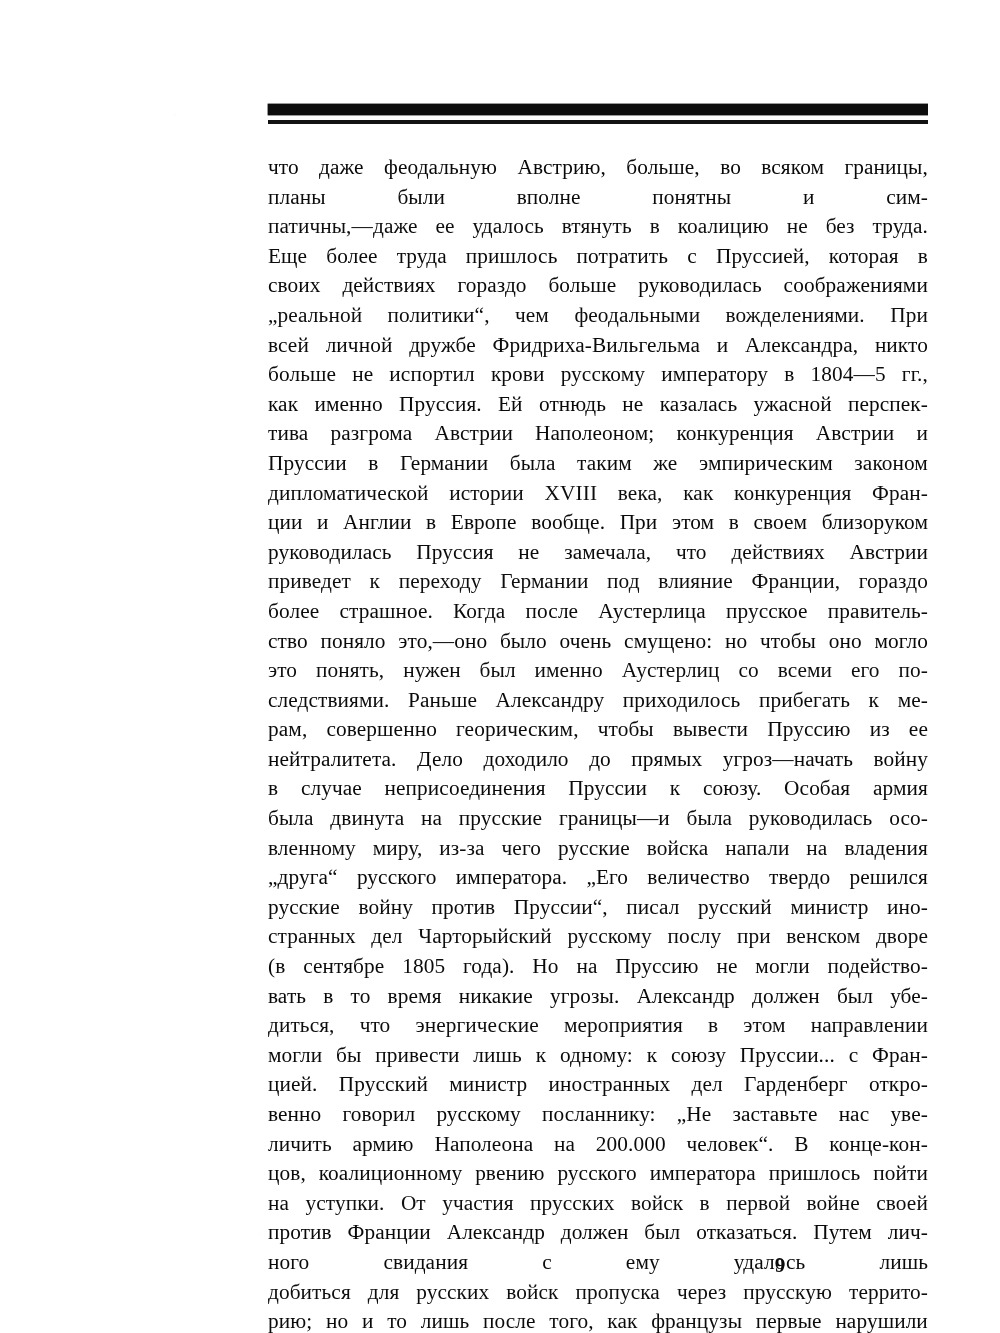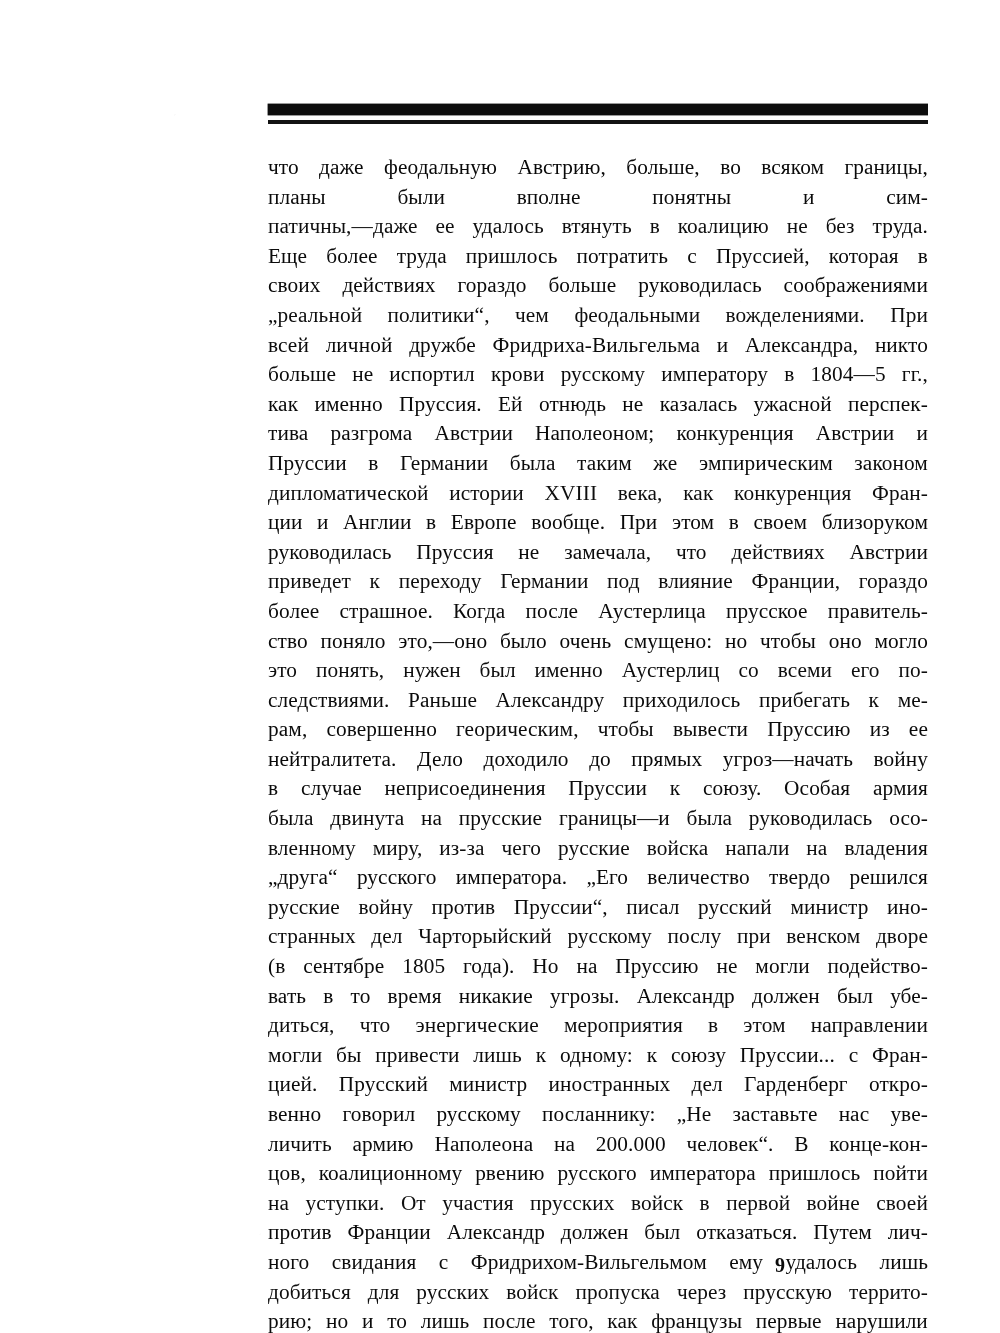--- a/index.html
+++ b/index.html
@@ -477,21 +477,20 @@
           <span class="w">должен</span>
           <span class="w">был</span>
           <span class="w">отказаться.</span>
           <span class="w">Путем</span>
           <span class="w">лич-</span>
         </div>
         <div class="line">
           <span class="w">ного</span>
           <span class="w">свидания</span>
           <span class="w">с</span>
-          <span class="w">Фридрихом-Вильгельмом</span>
           <span class="w">ему</span>
           <span class="w">удалось</span>
           <span class="w">лишь</span>
         </div>
         <div class="line">
           <span class="w">добиться</span>
           <span class="w">для</span>
           <span class="w">русских</span>
           <span class="w">войск</span>
           <span class="w">пропуска</span>

